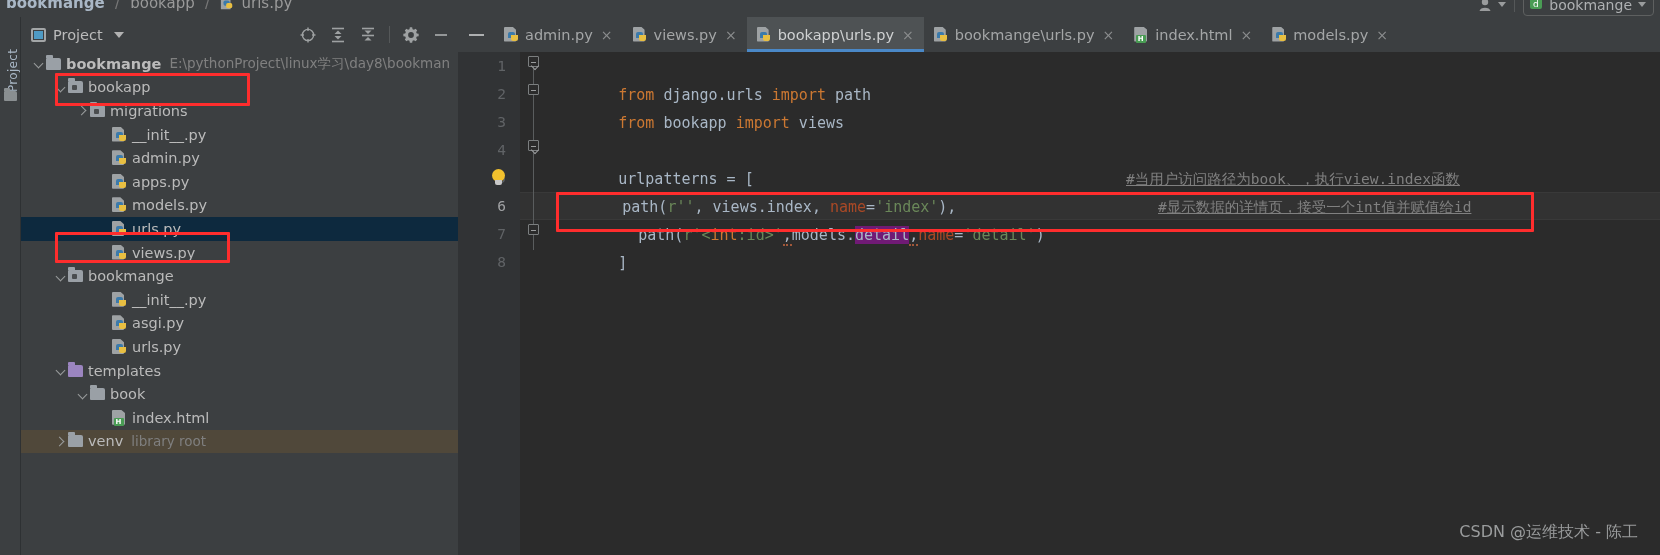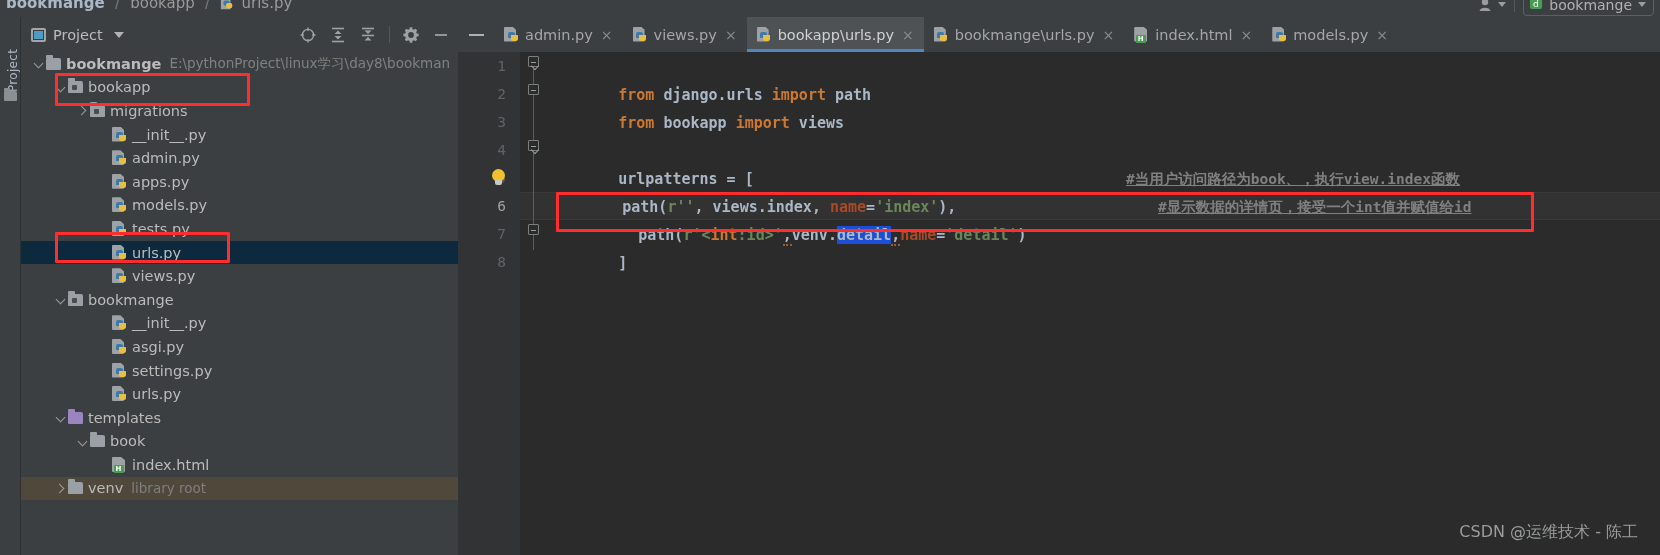--- a/index.html
+++ b/index.html
@@ -229,29 +229,29 @@
   .foldbox::after {
     content: ""; position: absolute; left: 2px; top: 4.5px; width: 5px; height: 1px;
     background: #9a9c9d;
   }
   .foldbox.open::before {
     content: ""; position: absolute; left: 2.6px; top: 5.5px;
     width: 5px; height: 5px; border-left: 1px solid #9a9c9d;
     border-bottom: 1px solid #9a9c9d; transform: rotate(-45deg);
   }
   .codeline {
-    position: absolute; height: 28px; line-height: 28px; white-space: pre; font-weight: bold;
+    position: absolute; height: 28px; line-height: 28px; white-space: pre;
   }
   .k  { color: #cc7832; }       
   .t  { color: #a9b7c6; }       
   .s  { color: #6a8759; }       
   .rp { color: #6a8759; }       
   .pat{ color: #cc7832; }       
   .nm { color: #aa4926; }       
-  .hl { background: #1d4ed8; text-align: center; }  
+  .hl { background: #701a75; text-align: center; }  
   .cm {
     color: #808080; text-decoration: underline;
     font-family: "DejaVu Sans Mono", "Liberation Mono", monospace;
     font-size: 14.5px;
   }
   .err-squiggle { border-bottom: 2px dotted #a1583a; }
 
   .watermark {
     position: absolute; right: 22px; bottom: 12px;
     color: #9a9c9d; font-size: 16px;
@@ -408,30 +408,20 @@
         <div class="node">
           <span style="display:inline-block;width:78px"></span>
           <span class="tw"></span>
           <span class="ico pyfile">
             <span class="sheet"></span>
             <span class="pyblue"></span>
             <span class="pyyel"></span>
           </span>
           <span class="lbl">models.py</span>
         </div>
-        <div class="node">
-          <span style="display:inline-block;width:78px"></span>
-          <span class="tw"></span>
-          <span class="ico pyfile">
-            <span class="sheet"></span>
-            <span class="pyblue"></span>
-            <span class="pyyel"></span>
-          </span>
-          <span class="lbl">tests.py</span>
-        </div>
         <div class="node selected">
           <span style="display:inline-block;width:78px"></span>
           <span class="tw"></span>
           <span class="ico pyfile">
             <span class="sheet"></span>
             <span class="pyblue"></span>
             <span class="pyyel"></span>
           </span>
           <span class="lbl">urls.py</span>
         </div>
@@ -463,30 +453,20 @@
         </div>
         <div class="node">
           <span style="display:inline-block;width:78px"></span>
           <span class="tw"></span>
           <span class="ico pyfile">
             <span class="sheet"></span>
             <span class="pyblue"></span>
             <span class="pyyel"></span>
           </span>
           <span class="lbl">asgi.py</span>
-        </div>
-        <div class="node">
-          <span style="display:inline-block;width:78px"></span>
-          <span class="tw"></span>
-          <span class="ico pyfile">
-            <span class="sheet"></span>
-            <span class="pyblue"></span>
-            <span class="pyyel"></span>
-          </span>
-          <span class="lbl">settings.py</span>
         </div>
         <div class="node">
           <span style="display:inline-block;width:78px"></span>
           <span class="tw"></span>
           <span class="ico pyfile">
             <span class="sheet"></span>
             <span class="pyblue"></span>
             <span class="pyyel"></span>
           </span>
           <span class="lbl">urls.py</span>
@@ -624,21 +604,21 @@
 
       <div class="codeline" style="left:88px; top:29px">
         <span class="k">from</span><span class="t"> bookapp </span><span class="k">import</span><span class="t"> views</span>
       </div>
 
       <div class="codeline" style="left:92px; top:113px">
         <span class="t">path(</span><span class="rp">r</span><span class="s">''</span><span class="t">, views.index, </span><span class="nm">name</span><span class="t">=</span><span class="s">'index'</span><span class="t">),</span>
       </div>
 
       <div class="codeline" style="left:108px; top:141px">
-        <span class="t">path(</span><span class="rp">r</span><span class="s">'&lt;</span><span class="pat">int</span><span class="s">:id&gt;'</span><span class="t err-squiggle">,</span><span class="t">venv.</span><span class="t hl">detail</span><span class="t err-squiggle">,</span><span class="nm">name</span><span class="t">=</span><span class="s">'detail'</span><span class="t">)</span>
+        <span class="t">path(</span><span class="rp">r</span><span class="s">'&lt;</span><span class="pat">int</span><span class="s">:id&gt;'</span><span class="t err-squiggle">,</span><span class="t">models.</span><span class="t hl">detail</span><span class="t err-squiggle">,</span><span class="nm">name</span><span class="t">=</span><span class="s">'detail'</span><span class="t">)</span>
       </div>
 
       <div class="codeline" style="left:88px; top:169px">
         <span class="t">]</span>
       </div>
 
       <div class="codeline cm" style="left:668px; top:113px">#当用户访问路径为book、，执行view.index函数</div>
       <div class="codeline cm" style="left:700px; top:141px">#显示数据的详情页，接受一个int值并赋值给id</div>
 
       <div class="watermark">CSDN @运维技术 - 陈工</div>

